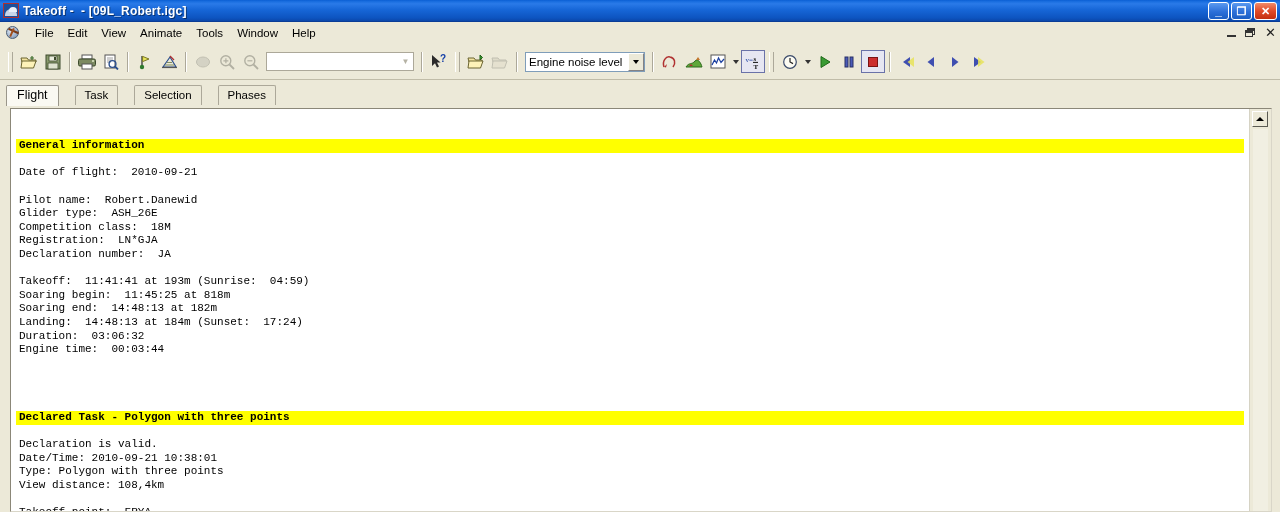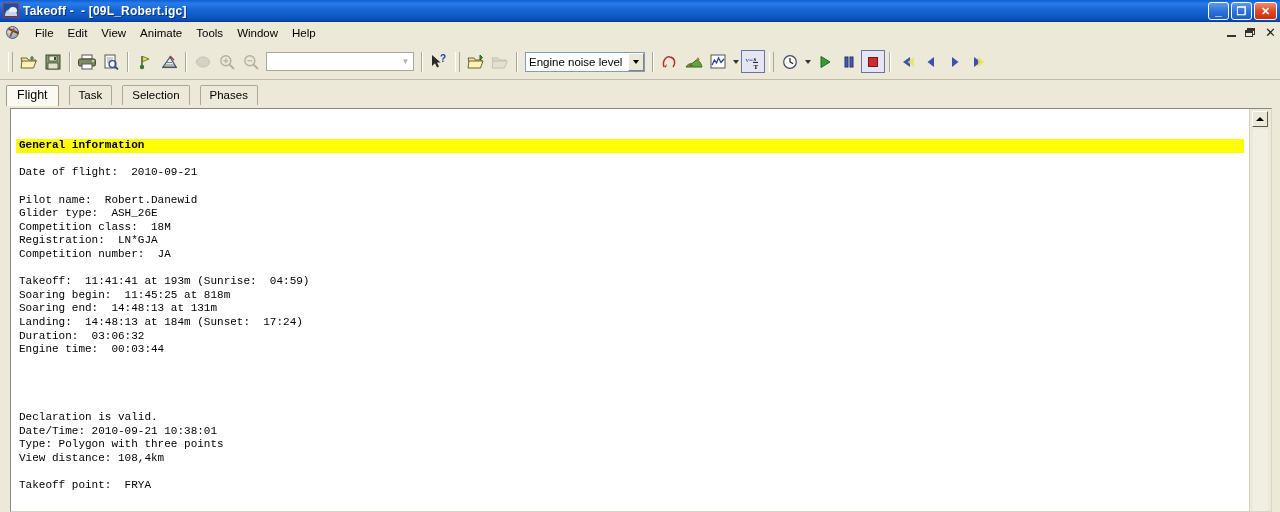--- a/index.html
+++ b/index.html
@@ -202,21 +202,21 @@
     padding-left: 6px;
     box-sizing: border-box;
   }
   .tab {
     font-size: 11.5px; color: #000;
     padding: 2px 9px 3px 9px;
     background: #ece9d8;
     border: 1px solid #aca899;
     border-bottom: none;
     border-radius: 2px 2px 0 0;
-    margin-right: 10px;
+    margin-right: 16px;
     box-sizing: border-box;
     line-height: 14px;
   }
   .tab.active {
     background: #faf9f2;
     font-size: 12.5px;
     padding: 2px 10px 4px 10px;
     border-color: #9a968a;
     position: relative; top: 1px;
   }
@@ -553,33 +553,33 @@
     <div class="pane-inner">
 
       <div class="rpt">
         <span class="hdr-bar">General information</span><span id="gen-body">
 <span>Date of flight:  2010-09-21</span>
 
 <span>Pilot name:  Robert.Danewid</span>
 <span>Glider type:  ASH_26E</span>
 <span>Competition class:  18M</span>
 <span>Registration:  LN*GJA</span>
-<span>Competition number:  JA</span>
+<span>Declaration number:  JA</span>
 
 <span>Takeoff:  11:41:41 at 193m (Sunrise:  04:59)</span>
 <span>Soaring begin:  11:45:25 at 818m</span>
-<span>Soaring end:  14:48:13 at 131m</span>
+<span>Soaring end:  14:48:13 at 182m</span>
 <span>Landing:  14:48:13 at 184m (Sunset:  17:24)</span>
 <span>Duration:  03:06:32</span>
 <span>Engine time:  00:03:44</span>
 </span>
       </div>
 
       <div class="rpt">
-        <span id="task-body">
+        <span class="hdr-bar">Declared Task - Polygon with three points</span><span id="task-body">
 <span>Declaration is valid.</span>
 <span>Date/Time: 2010-09-21 10:38:01</span>
 <span>Type: Polygon with three points</span>
 <span>View distance: 108,4km</span>
 
 <span>Takeoff point:  FRYA</span>
 
 </span>
       </div>
 

